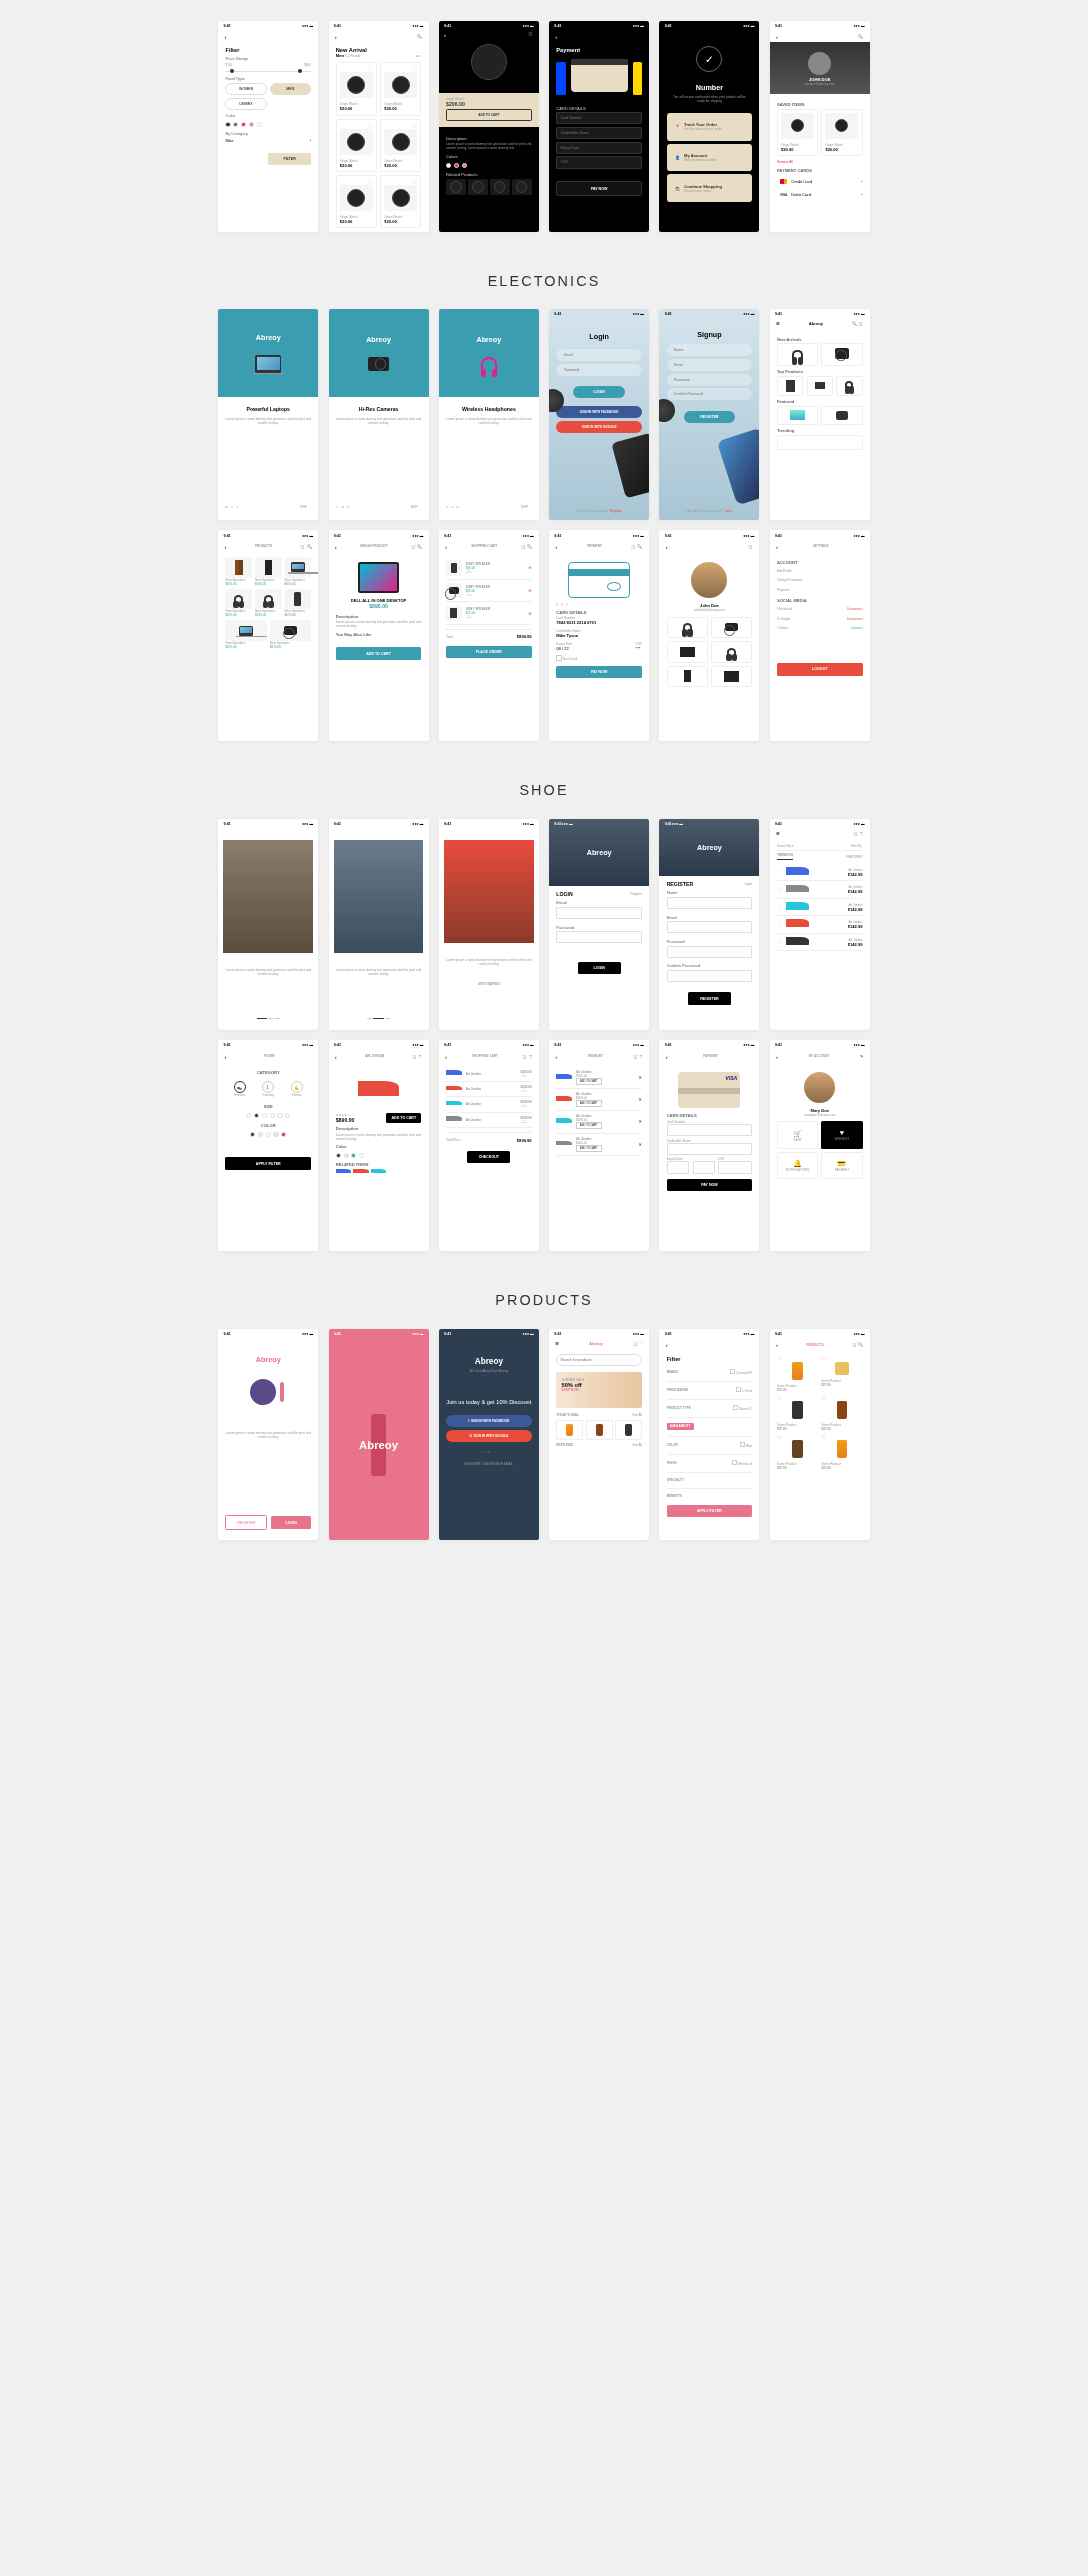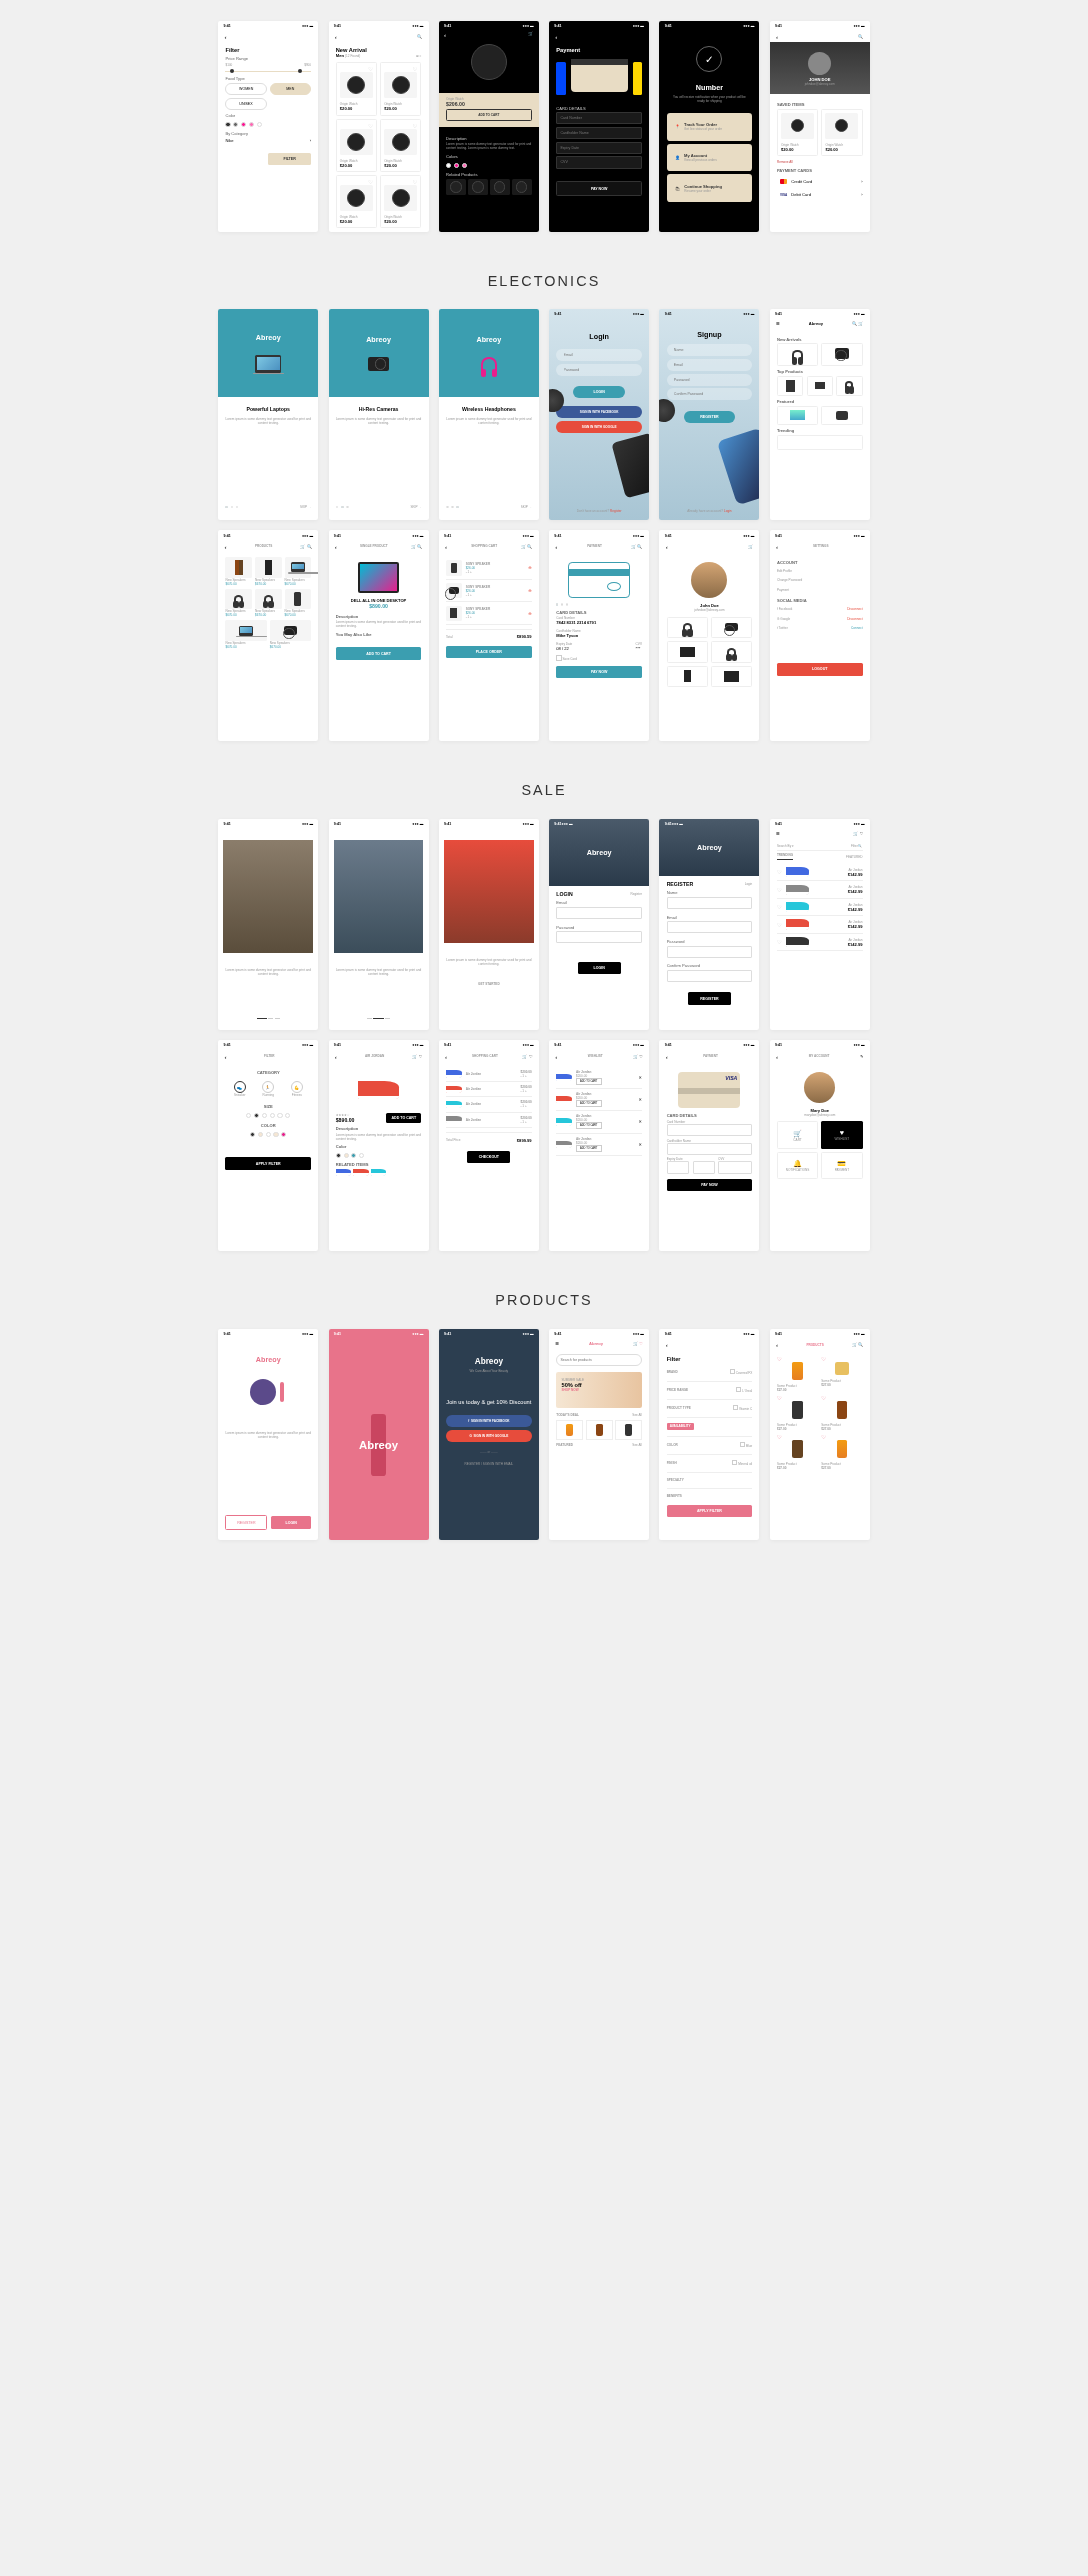--- a/index.html
+++ b/index.html
@@ -778,21 +778,21 @@
             <span><span>t</span> <span>Twitter</span></span>
             <span style="color:#3b9eb0">Connect</span>
           </div>
     <div class="btn" style="background:#e74c3c;color:#fff;margin-top:31px">LOGOUT</div>
   </div>
 </div>
 
 </div>
 </div>
 
-<div class="section-title">SALE</div>
+<div class="section-title">SHOE</div>
 <div class="section">
 <div class="grid">
 
 <div class="screen">
   <div class="status-bar">
           <span>9:41</span>
           <span>●●● ▬</span>
         </div>
   <div style="height:113px;margin:10.3px 5.2px;background:linear-gradient(#8b7d6b,#5a4d3b)"></div>
   <div class="content center">

